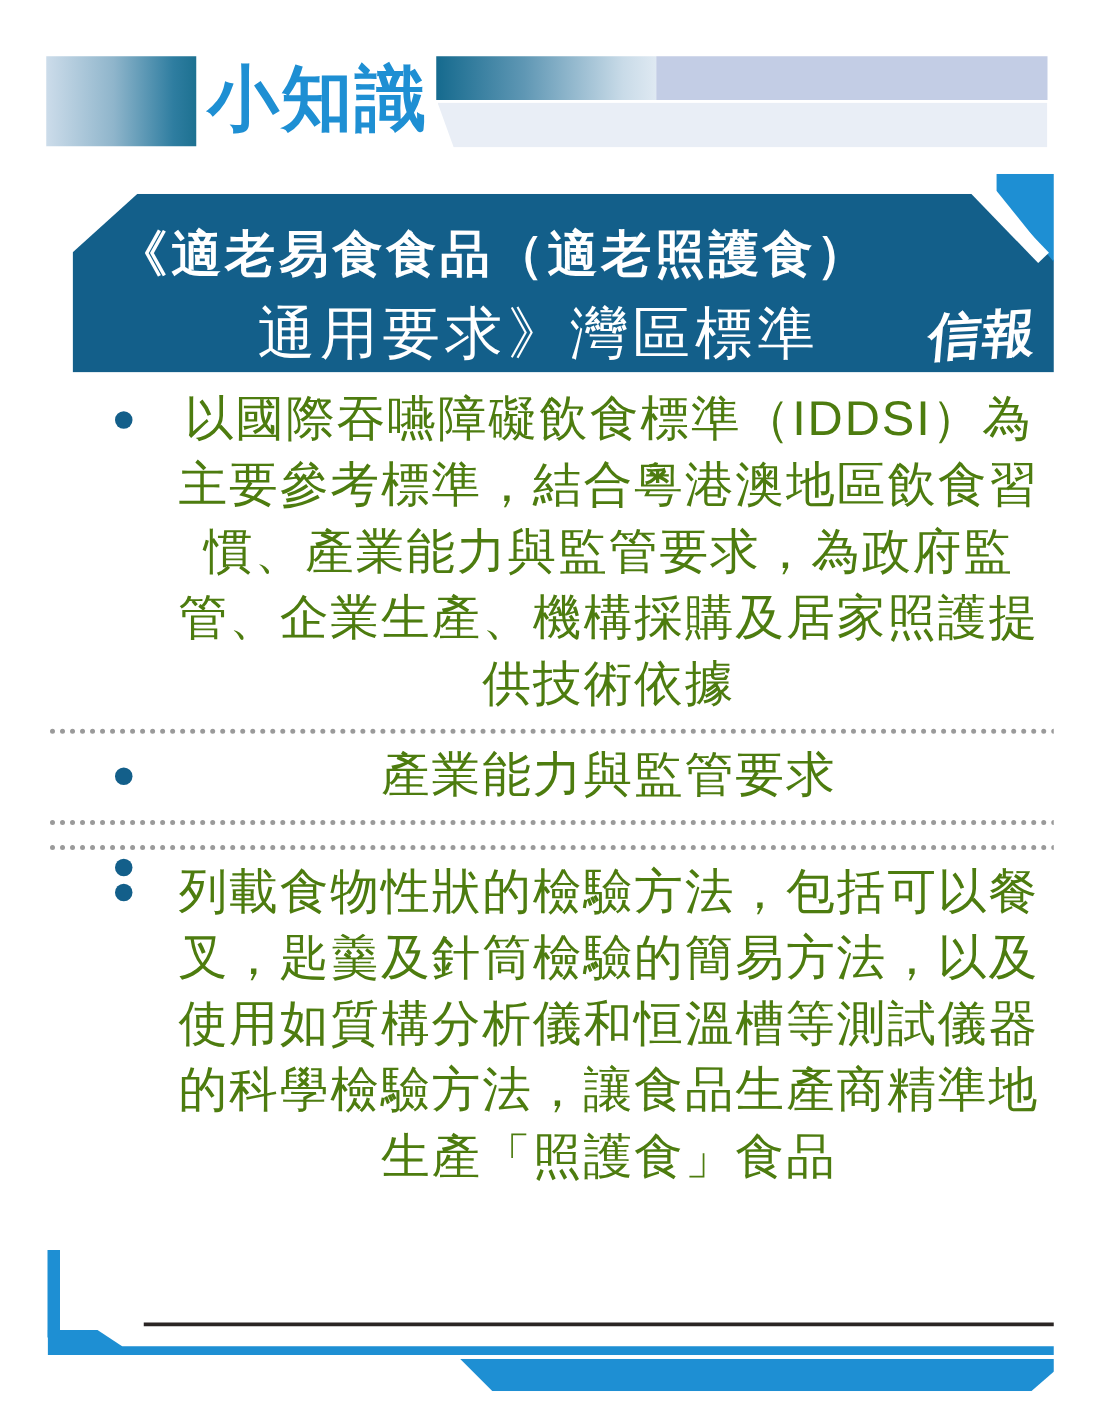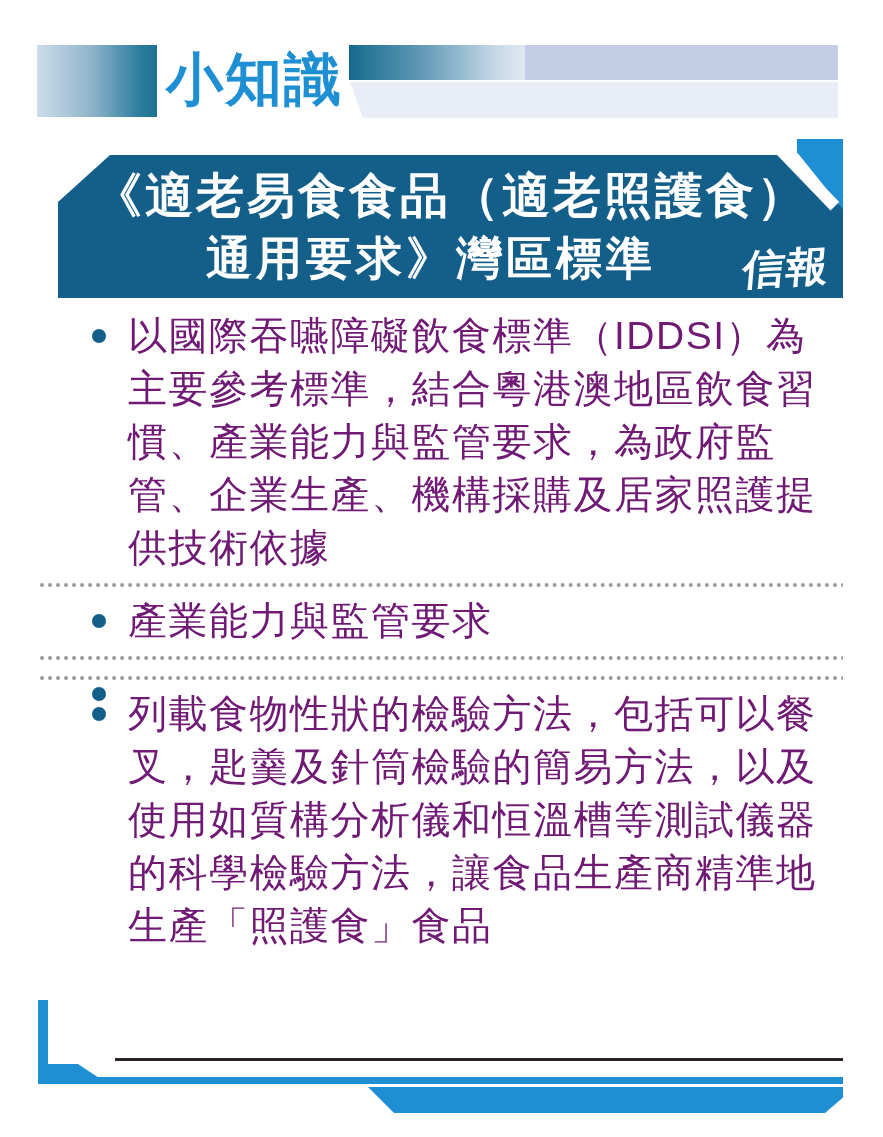--- a/index.html
+++ b/index.html
@@ -38,27 +38,27 @@
   }
 
   
   .banner {
     position: absolute; left: 58px; top: 155px; width: 787px; height: 143px;
     background: #135f8a;
     clip-path: polygon(52px 0, 732px 0, 100% 55px, 100% 100%, 0 100%, 0 47px);
     color: #ffffff;
   }
   .banner .t1 {
-    padding: 10px 0 0 36px;
-    font-size: 48px; font-weight: bold; letter-spacing: 3px; line-height: 62px;
+    padding: 18px 0 0 36px;
+    font-size: 40px; font-weight: bold; letter-spacing: 3px; line-height: 62px;
     white-space: nowrap;
   }
   .banner .t2 {
     padding-left: 148px;
-    font-size: 46px; font-weight: bold; letter-spacing: 4px; line-height: 62px;
+    font-size: 46px; font-weight: normal; letter-spacing: 4px; line-height: 62px;
     white-space: nowrap;
   }
   .brand {
     position: absolute; right: 16px; bottom: 2px;
     color: #ffffff; font-size: 42px; font-weight: bold;
     transform: skewX(-8deg) rotate(-3deg);
     letter-spacing: 1px;
   }
   
   .corner-fold {
@@ -103,21 +103,22 @@
 
   
   .bullets {
     position: absolute; left: 40px; top: 302px; width: 806px;
     list-style: none;
   }
   .bullets li {
     position: relative;
     padding: 7px 0 9px 88px;
     font-size: 39px; line-height: 53px; letter-spacing: 1.5px;
-    color: #701a75;
+    color: #4d7c0f;
+    text-align: center;
   }
   .bullets li + li { border-top: 4px dotted #9a9a9a; }
   .dot {
     position: absolute; left: 52px; top: 27px;
     width: 14px; height: 14px; border-radius: 50%;
     background: #135f8a;
   }
 </style>
 </head>
 <body>

